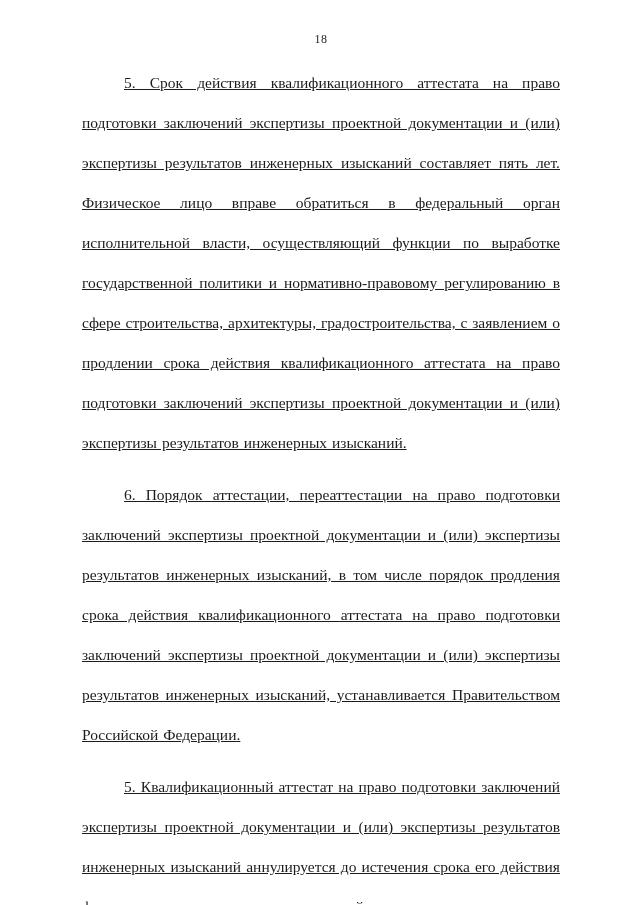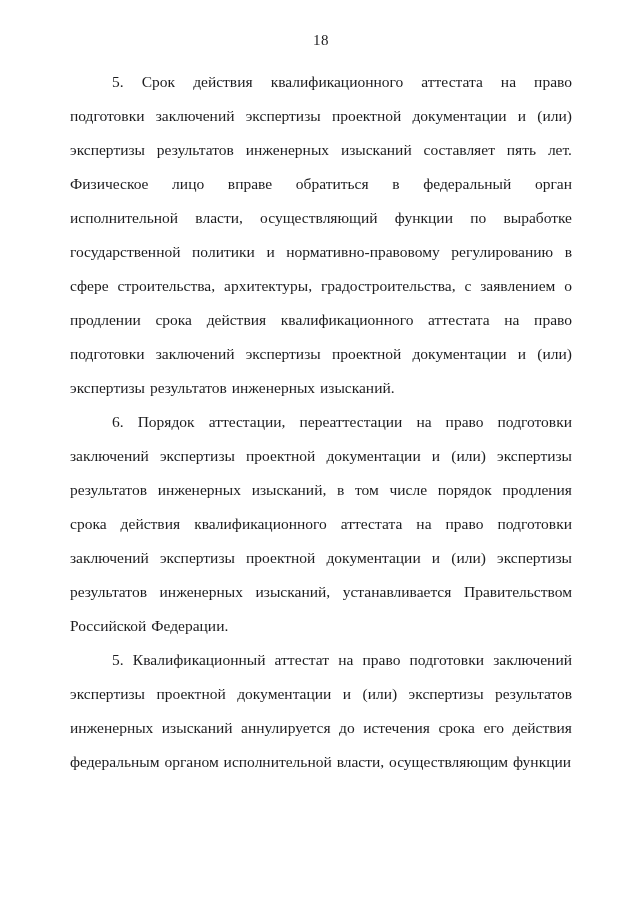--- a/index.html
+++ b/index.html
@@ -15,30 +15,31 @@
     background: #ffffff;
     box-sizing: border-box;
     padding: 32px 68px 0 70px;
     font-family: "Liberation Serif", "DejaVu Serif", serif;
     font-size: 15.5px;
     color: #1c1c1e;
     overflow: hidden;
   }
   .page-number {
     text-align: center;
-    font-size: 15px;
+    font-size: 12px;
     margin: 0 0 16px 0;
     letter-spacing: 0.5px;
   }
   p.para {
-    margin: 0;
+    margin: 12px;
     text-align: justify;
     text-indent: 42px;
-    line-height: 34px;
+    line-height: 40px;
     word-spacing: 1px;
+    text-decoration: underline;
   }
 </style>
 </head>
 <body>
 
 <div class="page">
   <div class="page-number">18</div>
 
   <p class="para">5. Срок действия квалификационного аттестата на право подготовки заключений экспертизы проектной документации и (или) экспертизы результатов инженерных изысканий составляет пять лет. Физическое лицо вправе обратиться в федеральный орган исполнительной власти, осуществляющий функции по выработке государственной политики и нормативно-правовому регулированию в сфере строительства, архитектуры, градостроительства, с заявлением о продлении срока действия квалификационного аттестата на право подготовки заключений экспертизы проектной документации и (или) экспертизы результатов инженерных изысканий.</p>
 

